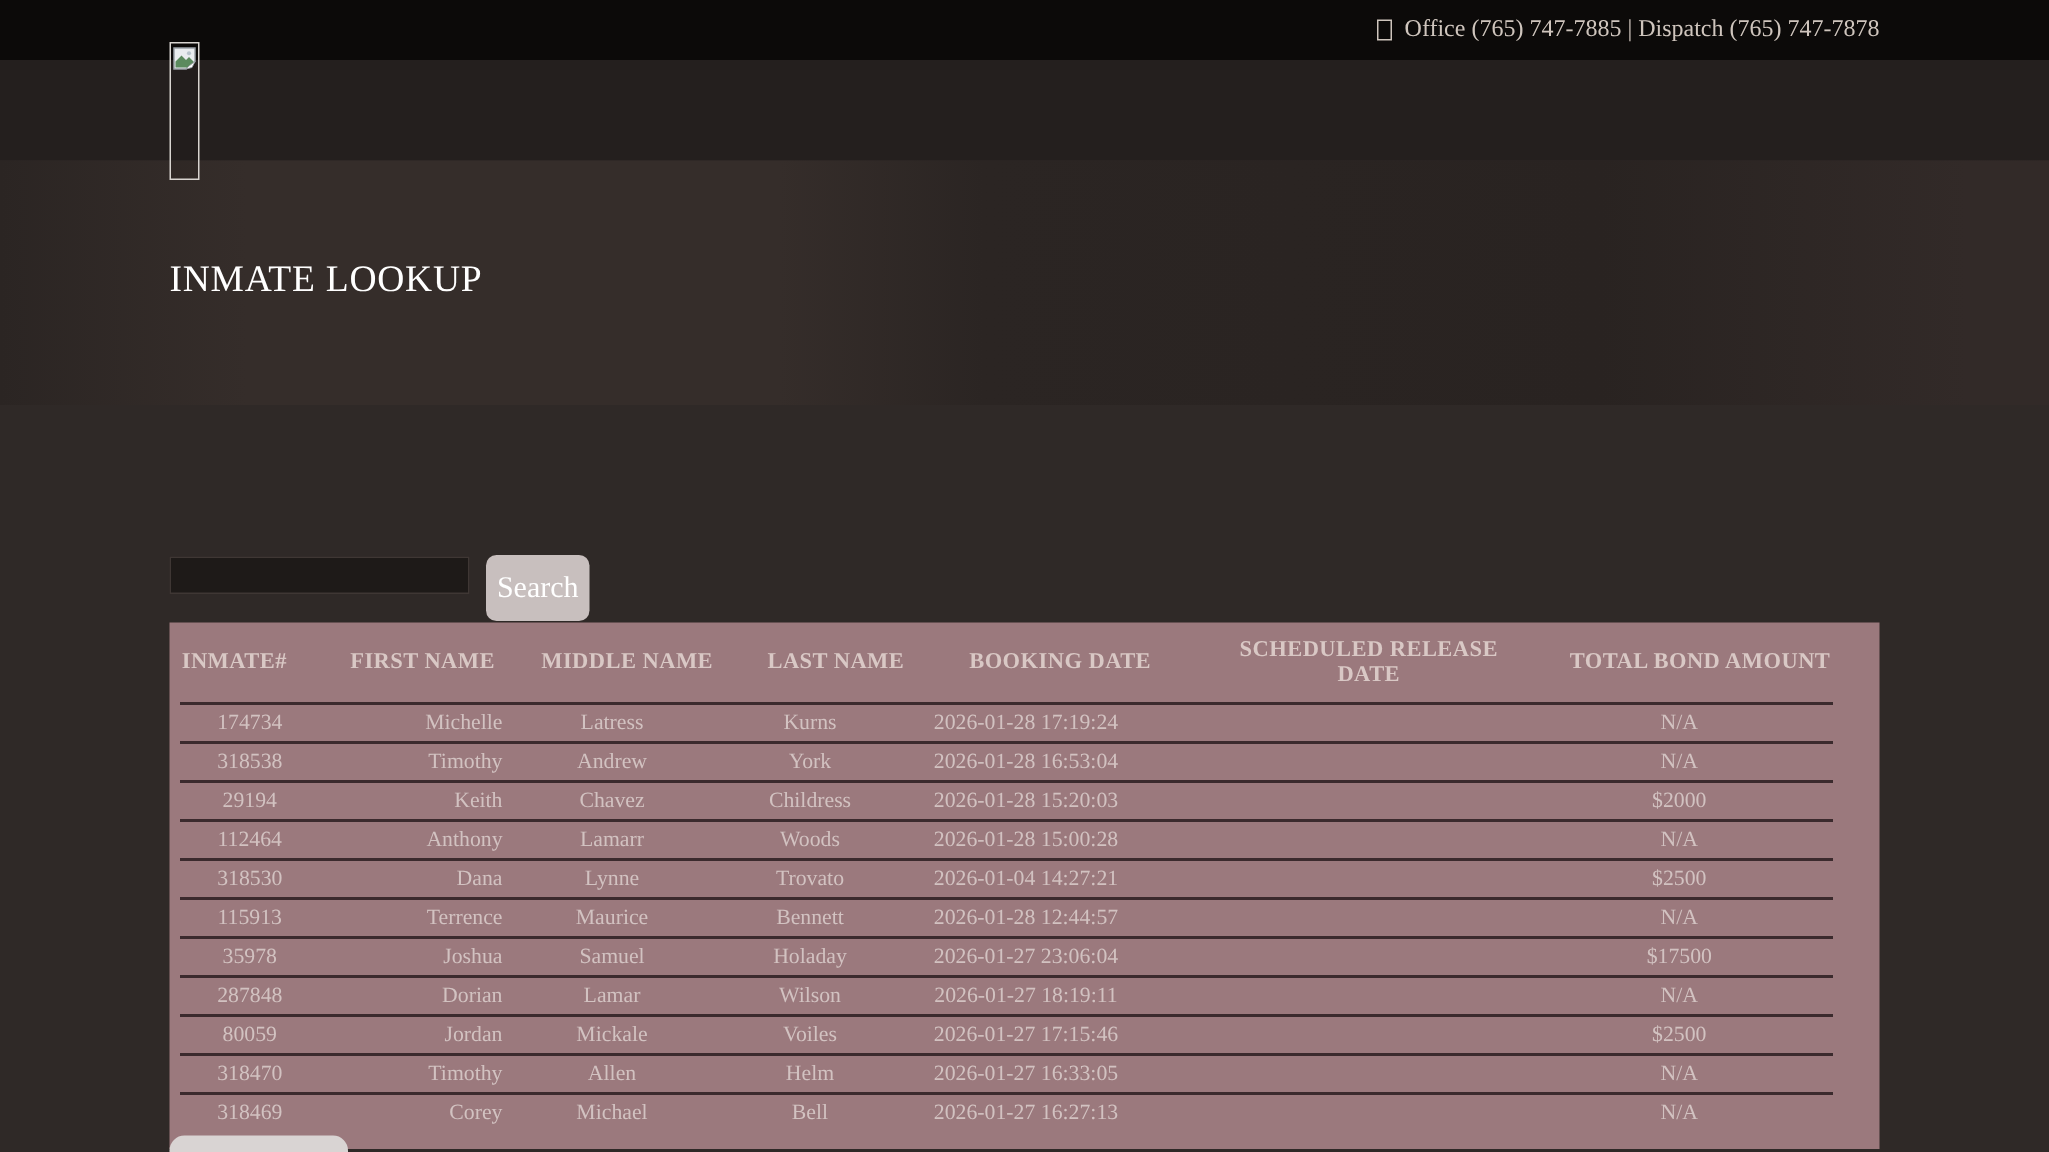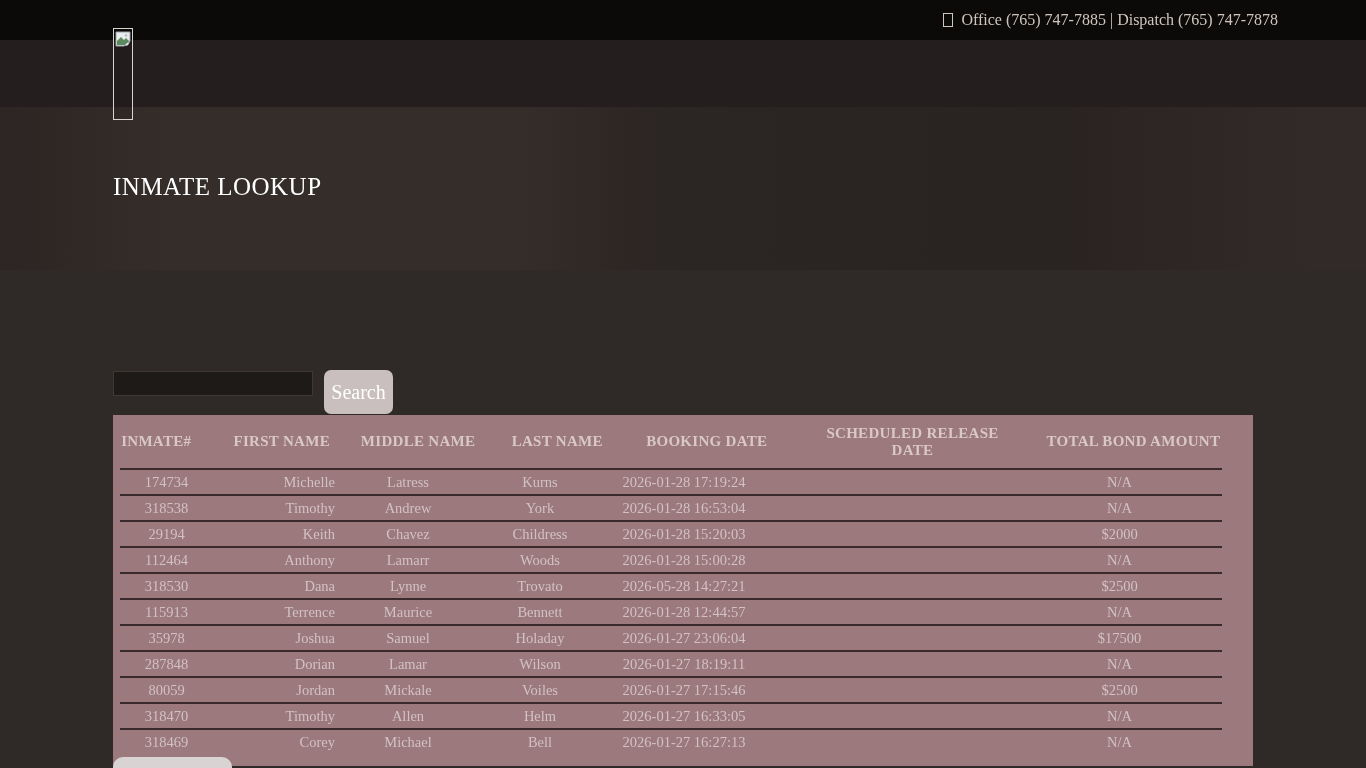--- a/index.html
+++ b/index.html
@@ -4,21 +4,21 @@
 <style>
   * { margin:0; padding:0; box-sizing:border-box; }
   html,body { width:1366px; height:768px; overflow:hidden; }
   body { font-family:"Liberation Serif","DejaVu Serif",serif; background:#2f2927; }
   .screen { position:relative; width:1366px; height:768px; overflow:hidden; }
 
   
   .topbar {
     position:absolute; left:0; top:0; width:1366px; height:40px;
     background:#0c0a09; display:flex; align-items:center; justify-content:flex-end;
-    padding-right:88px; color:#cfc5bd; font-size:16px;
+    padding-right:113px; color:#cfc5bd; font-size:16px;
   }
   .phone-tofu {
     display:inline-block; width:10px; height:14px; border:1px solid #cfc5bd;
     margin-right:8px; vertical-align:-2px;
   }
 
   
   .navband { position:absolute; left:0; top:40px; width:1366px; height:67px; background:#241f1e; }
   .hero {
     position:absolute; left:0; top:107px; width:1366px; height:163px;
@@ -147,21 +147,21 @@
         <div class="td c3">Woods</div>
         <div class="td c4">2026-01-28 15:00:28</div>
         <div class="td c5"></div>
         <div class="td c6">N/A</div>
       </div>
         <div class="tr">
         <div class="td c0">318530</div>
         <div class="td c1">Dana</div>
         <div class="td c2">Lynne</div>
         <div class="td c3">Trovato</div>
-        <div class="td c4">2026-05-28 14:27:21</div>
+        <div class="td c4">2026-01-04 14:27:21</div>
         <div class="td c5"></div>
         <div class="td c6">$2500</div>
       </div>
         <div class="tr">
         <div class="td c0">115913</div>
         <div class="td c1">Terrence</div>
         <div class="td c2">Maurice</div>
         <div class="td c3">Bennett</div>
         <div class="td c4">2026-01-28 12:44:57</div>
         <div class="td c5"></div>

